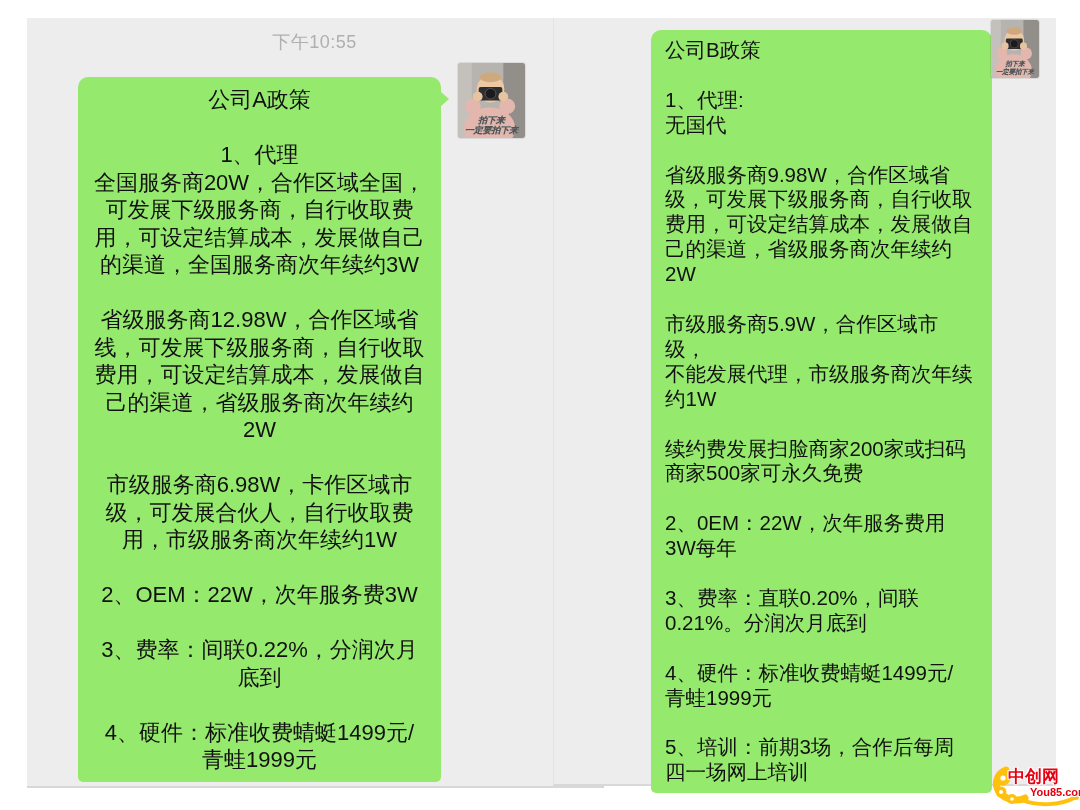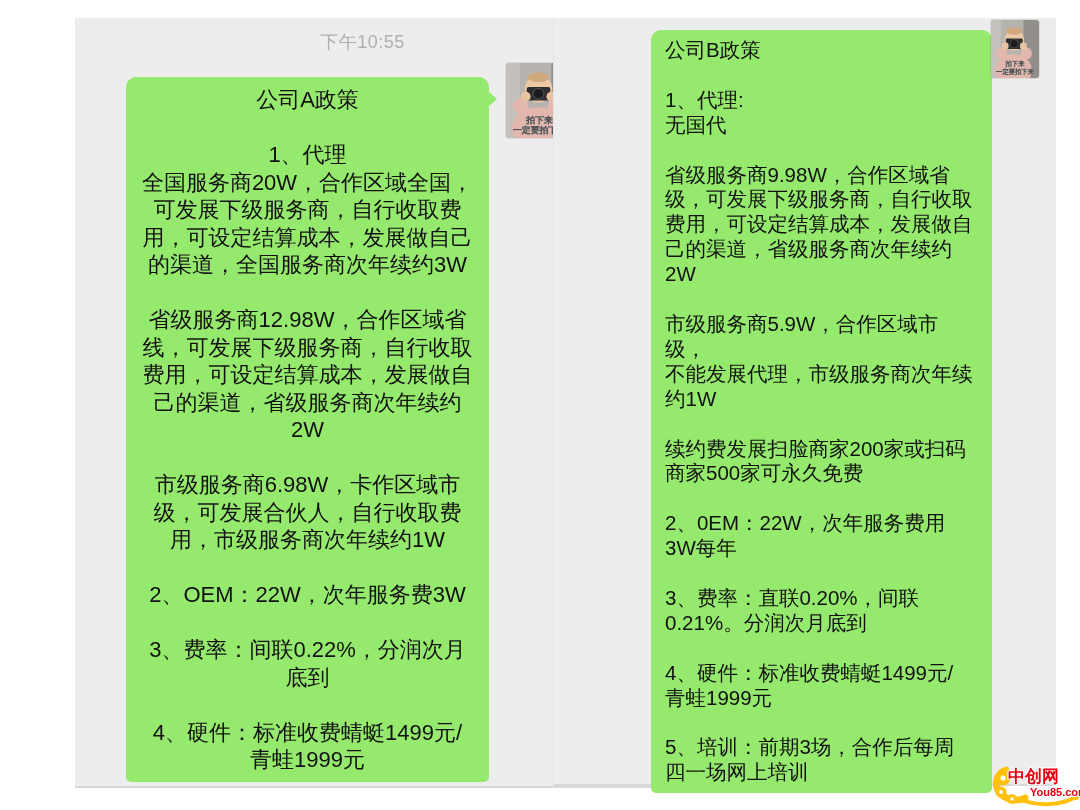--- a/index.html
+++ b/index.html
@@ -20,21 +20,20 @@
     color:var(--text-dark);
   }
   .panel{
     position:absolute;
     background:var(--panel-bg);
   }
   .panel-left{
     left:27px; top:18px; width:577px; height:770px;
     border-right:2px solid #d2d2d2;
     border-bottom:2px solid #d8d8d8;
-    margin-left:48px;
   }
   .panel-right{
     left:553px; top:18px; width:503px; height:768px;
     border-bottom:2px solid #d8d8d8;
     border-left:1px solid #e3e3e3;
   }
   .timestamp{
     position:absolute; top:12px; left:0; width:100%;
     text-align:center;
     font-size:18px;
@@ -63,20 +62,21 @@
     white-space:pre-line;
     color:var(--text-dark);
   }
   .msg-a{ font-size:22px; line-height:27.5px; }
   .msg-b{ font-size:20.5px; line-height:24.9px; }
   .avatar{
     position:absolute;
     border-radius:3px;
     overflow:hidden;
     box-shadow:0 0 0 1px rgba(0,0,0,.08);
+    font-style:italic;
   }
   .avatar-a{ left:431px; top:45px; width:67px; height:75px; }
   .avatar-b{ left:437px; top:2px;  width:48px; height:58px; }
   .avatar svg{ width:100%; height:100%; display:block; }
   .watermark{
     position:absolute;
     left:992px; top:758px;
     width:88px; height:50px;
   }
   .wm-reel{ position:absolute; left:0; top:8px; }

